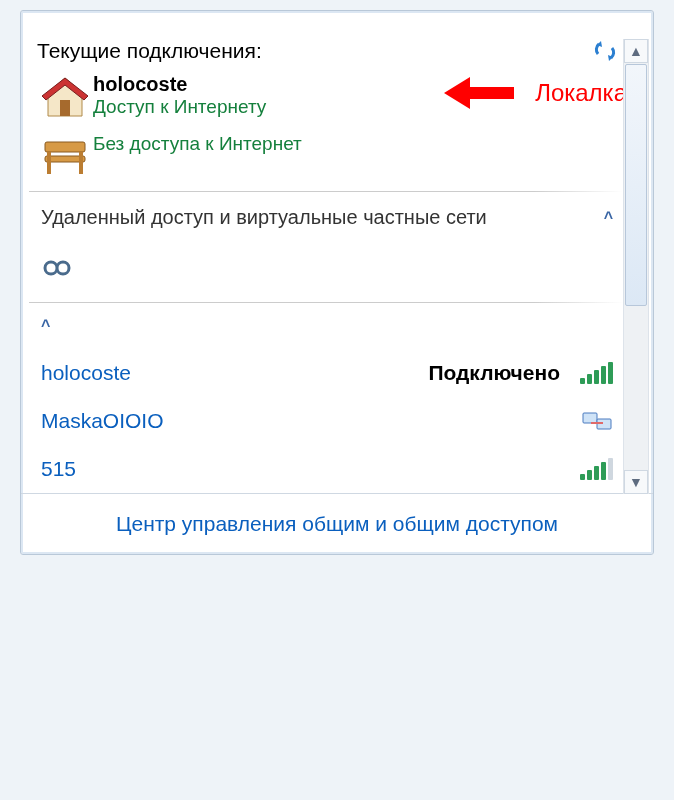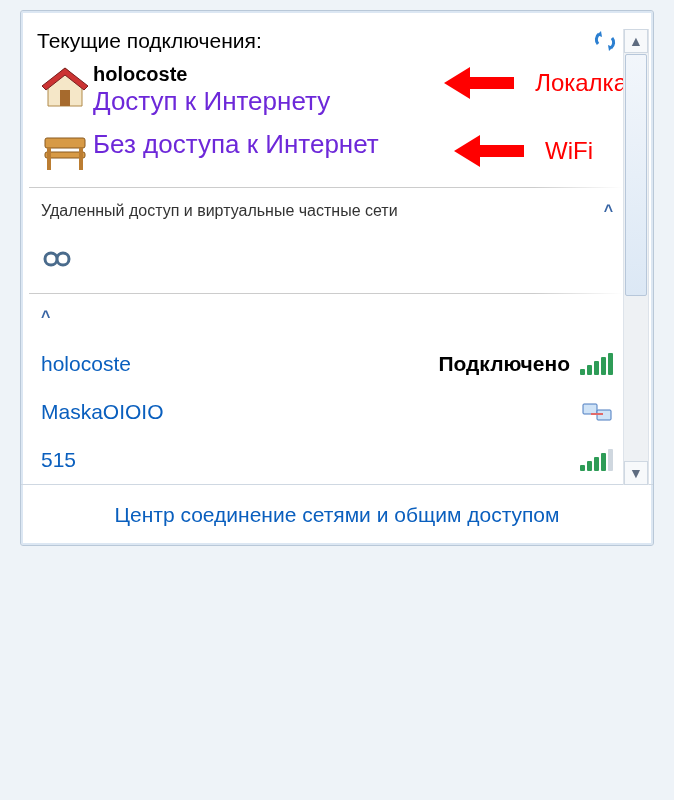--- a/index.html
+++ b/index.html
@@ -2,40 +2,40 @@
 <html><head>
 <meta charset="utf-8">
 <style>
   html,body{margin:0;padding:0;background:#eef3f8;font-family:"Segoe UI",Tahoma,Arial,sans-serif;font-size:19px;color:#222}
   .window{width:632px;margin:10px auto 0;background:#fff;border:1px solid #b9c8d8;border-radius:3px;box-shadow:0 0 0 2px #dce7f3 inset;position:relative}
   .content{padding:0;position:relative}
   .scrollbar-track{position:absolute;right:4px;top:8px;bottom:60px;width:24px;display:flex;flex-direction:column;background:#eef1f4;border-left:1px solid #dde3ea;border-right:1px solid #dde3ea}
   .scroll-arrow{height:22px;display:flex;align-items:center;justify-content:center;background:#f7f9fb;border:1px solid #cfd8e2;color:#5e6c80;font-size:14px}
   .scroll-thumb{flex:0 0 auto;margin:1px;height:240px;background:linear-gradient(#f2f6fb,#dce8f5);border:1px solid #b7c7da;border-radius:2px}
   .scroll-space{flex:1}
-  .inner{margin:10px 30px 0 8px}
+  .inner{margin:20px 30px 0 8px}
   .header{display:flex;align-items:flex-start;justify-content:space-between;padding:8px 4px 4px 8px}
   .header-title{font-size:21px;color:#000}
   .refresh{width:28px;height:24px;display:flex;align-items:center;justify-content:center}
   .conn{display:flex;align-items:flex-start;padding:6px 4px 6px 8px;position:relative}
   .iconbox{width:56px;height:48px;display:flex;align-items:center;justify-content:center;flex-shrink:0}
   .conn-text{flex:1;padding-top:0}
   .conn-name{font-weight:700;color:#000;font-size:20px}
-  .conn-status{color:#6d28d9;font-size:26px}
+  .conn-status{color:#15803d;font-size:19px}
   .sep{height:1px;background:linear-gradient(to right,#ccc,#ccc 85%,transparent);margin:4px 0 0 0}
   .section{padding:14px 10px 14px 12px;position:relative}
   .section-hdr{display:flex;align-items:center;justify-content:space-between;color:#333}
-  .section-title{font-size:16px}
+  .section-title{font-size:20px}
   .chev{font-weight:700;color:#3a66a5;font-size:16px}
   .row{display:flex;align-items:center;justify-content:space-between;padding:14px 10px 14px 12px}
   .link{color:#0a5fbe;font-size:21px}
   .wifi-row{display:flex;align-items:center;justify-content:space-between;padding:12px 10px 12px 12px}
   .wifi-name{color:#0a5fbe;font-size:21px}
   .wifi-status{font-weight:700;color:#000;font-size:21px;margin-right:10px}
-  .wifi-right{display:flex;align-items:center;}
+  .wifi-right{display:flex;align-items:center;gap:10px}
   .footer{border-top:1px solid #cfd8e2;padding:18px 10px;text-align:center}
   .footer-link{color:#0a5fbe;font-size:21px}
   
   .annot{position:absolute;display:flex;align-items:center;gap:21px}
   .arrow{position:relative;width:70px;height:26px}
   .arrow .shaft{position:absolute;left:22px;right:0;top:7px;height:12px;background:#ff0000}
   .arrow .head{position:absolute;left:0;top:-3px;width:0;height:0;border-top:16px solid transparent;border-bottom:16px solid transparent;border-right:26px solid #ff0000}
   .alabel{color:#ff0000;font-size:24px}
   .sig{display:flex;align-items:flex-end;gap:2px;height:22px}
   .sig span{display:inline-block;width:5px;background:#cfd7df;border-radius:1px}
@@ -87,27 +87,20 @@
         <div class="iconbox">
           <svg width="52" height="42" viewBox="0 0 52 42">
             <rect x="6" y="6" width="40" height="10" rx="2" fill="#d79a46" stroke="#8a5a20"></rect>
             <rect x="6" y="20" width="40" height="6" rx="2" fill="#d79a46" stroke="#8a5a20"></rect>
             <rect x="8" y="16" width="4" height="22" fill="#bb7d32"></rect>
             <rect x="40" y="16" width="4" height="22" fill="#bb7d32"></rect>
           </svg>
         </div>
         <div class="conn-text">
           <div class="conn-status">Без доступа к Интернет</div>
-        </div>
-        <div class="annot" style="right:30px;top:14px">
-          <div class="arrow">
-              <div class="head"></div>
-              <div class="shaft"></div>
-            </div>
-          <div class="alabel">WiFi</div>
         </div>
       </div>
 
       <div class="sep"></div>
 
       <div class="section">
         <div class="section-hdr">
           <div class="section-title">Удаленный доступ и виртуальные частные сети</div>
           <div class="chev">^</div>
         </div>
@@ -170,17 +163,17 @@
     </div>
 
     <div class="scrollbar-track">
       <div class="scroll-arrow">▲</div>
       <div class="scroll-thumb"></div>
       <div class="scroll-space"></div>
       <div class="scroll-arrow">▼</div>
     </div>
 
     <div class="footer">
-      <span class="footer-link">Центр соединение сетями и общим доступом</span>
+      <span class="footer-link">Центр управления общим и общим доступом</span>
     </div>
 
   </div>
 </div>
 
 </body></html>

